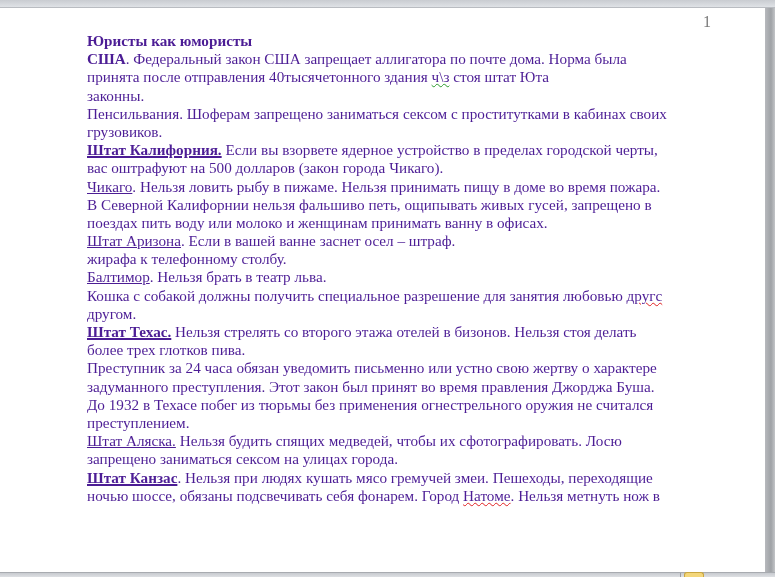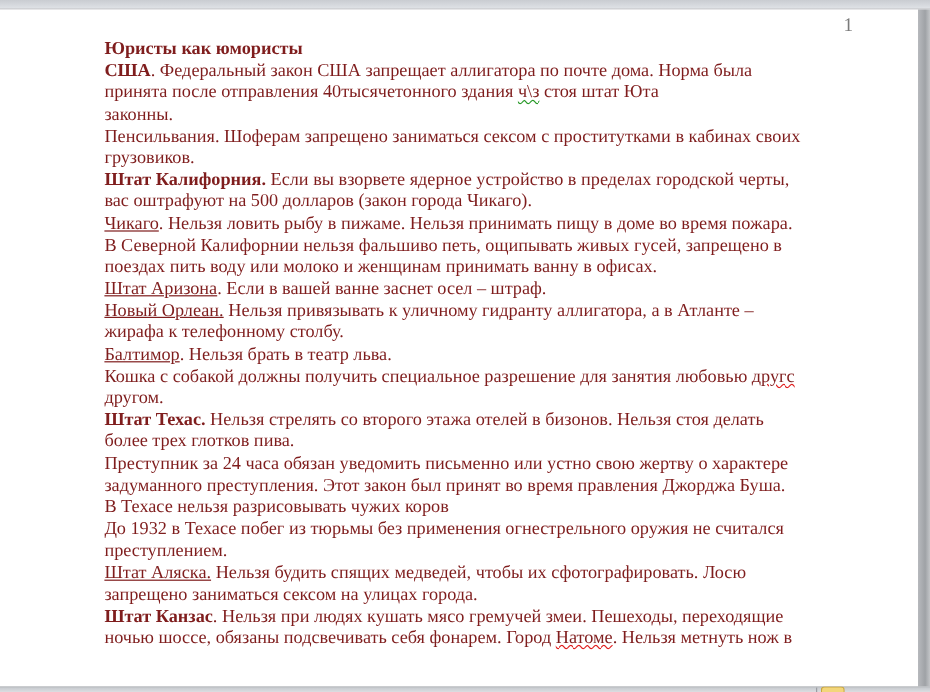--- a/index.html
+++ b/index.html
@@ -1,25 +1,25 @@
 <!DOCTYPE html>
 <html><head>
   <meta charset="utf-8">
   <style>
     html, body { margin:0; padding:0; }
     body { width:775px; height:577px; overflow:hidden; background:#ffffff; position:relative; font-family:"Liberation Serif", serif; }
     .top-strip { position:absolute; left:0; top:0; width:775px; height:7px; background:linear-gradient(#c9ccd1,#dfe2e6); border-bottom:1px solid #b9bcc1; }
     .page { position:absolute; left:0; top:8px; width:765px; height:564px; background:#ffffff; }
     .right-shadow { position:absolute; left:765px; top:8px; width:10px; height:564px; background:linear-gradient(90deg,#b7b9bd,#9fa2a6 60%,#c3c5c8); }
     .page-number { position:absolute; left:703px; top:5px; font-size:16px; color:#7a7a7a; }
-    .content { position:absolute; left:87px; top:24px; width:640px; font-size:15.2px; line-height:18.2px; color:#7f1d1d; }
+    .content { position:absolute; left:87px; top:24px; width:640px; font-size:15.2px; line-height:18.2px; color:#4c1d95; }
     .line { white-space:nowrap; height:18.2px; }
     .b { font-weight:bold; }
     .u { text-decoration:underline; }
-    .bu { font-weight:bold; text-decoration-thickness:2px;margin-top:32px; }
+    .bu { font-weight:bold; text-decoration:underline; text-decoration-thickness:2px;margin-top:32px; }
     .spell-red { text-decoration:underline wavy #e02020; text-decoration-thickness:1px; }
     .spell-green { text-decoration:underline wavy #2a9a2a; text-decoration-thickness:1px; }
     .bottom-strip { position:absolute; left:0; top:572px; width:775px; height:5px; background:linear-gradient(#c7cacf,#e3e5e8); border-top:1px solid #a8abb0; }
     .bottom-tab { position:absolute; left:684px; top:572px; width:18px; height:5px; background:#f3d67a; border:1px solid #c9a640; border-bottom:none; border-radius:3px 3px 0 0; }
     .bottom-sep { position:absolute; left:680px; top:573px; width:1px; height:4px; background:#9a9da2; }
   </style>
 </head>
 <body>
 
 <div class="top-strip"></div>
@@ -33,30 +33,28 @@
         <div class="line"><span>принята после отправления 40тысячетонного здания </span><span class="spell-green">ч\з</span><span> стоя штат Юта</span></div>
         <div class="line"><span>законны.</span></div>
         <div class="line"><span>Пенсильвания. Шоферам запрещено заниматься сексом с проститутками в кабинах своих</span></div>
         <div class="line"><span>грузовиков.</span></div>
         <div class="line"><span class="bu">Штат Калифорния.</span><span> Если вы взорвете ядерное устройство в пределах городской черты,</span></div>
         <div class="line"><span>вас оштрафуют на 500 долларов (закон  города Чикаго).</span></div>
         <div class="line"><span class="u">Чикаго</span><span>. Нельзя ловить рыбу в пижаме. Нельзя принимать пищу в доме во время пожара.</span></div>
         <div class="line"><span>В Северной Калифорнии нельзя фальшиво петь, ощипывать живых гусей, запрещено в</span></div>
         <div class="line"><span>поездах пить воду или молоко и  женщинам принимать ванну в офисах.</span></div>
         <div class="line"><span class="u">Штат  Аризона</span><span>. Если в вашей ванне заснет осел – штраф.</span></div>
-        <div class="line"><span class="u">Новый Орлеан.</span><span> Нельзя привязывать к уличному гидранту аллигатора, а в Атланте –</span></div>
         <div class="line"><span>жирафа к телефонному столбу.</span></div>
         <div class="line"><span class="u">Балтимор</span><span>. Нельзя брать в театр льва.</span></div>
         <div class="line"><span>Кошка с собакой должны получить специальное разрешение для занятия любовью </span><span class="spell-red">другс</span></div>
         <div class="line"><span>другом.</span></div>
         <div class="line"><span class="bu">Штат Техас.</span><span> Нельзя стрелять со второго этажа отелей в бизонов. Нельзя стоя делать</span></div>
         <div class="line"><span>более трех глотков пива.</span></div>
         <div class="line"><span>Преступник за 24 часа обязан  уведомить письменно или устно свою жертву о характере</span></div>
         <div class="line"><span>задуманного преступления.  Этот закон был принят во время правления Джорджа Буша.</span></div>
-        <div class="line"><span>В Техасе нельзя разрисовывать чужих коров</span></div>
         <div class="line"><span>До 1932  в Техасе побег из тюрьмы без применения огнестрельного оружия не считался</span></div>
         <div class="line"><span>преступлением.</span></div>
         <div class="line"><span class="u">Штат Аляска.</span><span> Нельзя будить спящих медведей, чтобы их сфотографировать. Лосю</span></div>
         <div class="line"><span>запрещено заниматься сексом на улицах города.</span></div>
         <div class="line"><span class="bu">Штат Канзас</span><span>. Нельзя при людях кушать мясо гремучей змеи. Пешеходы, переходящие</span></div>
         <div class="line"><span>ночью шоссе, обязаны подсвечивать себя фонарем. Город </span><span class="spell-red">Натоме</span><span>. Нельзя метнуть нож в</span></div>
       </div>
   </div>
 </div>
 

